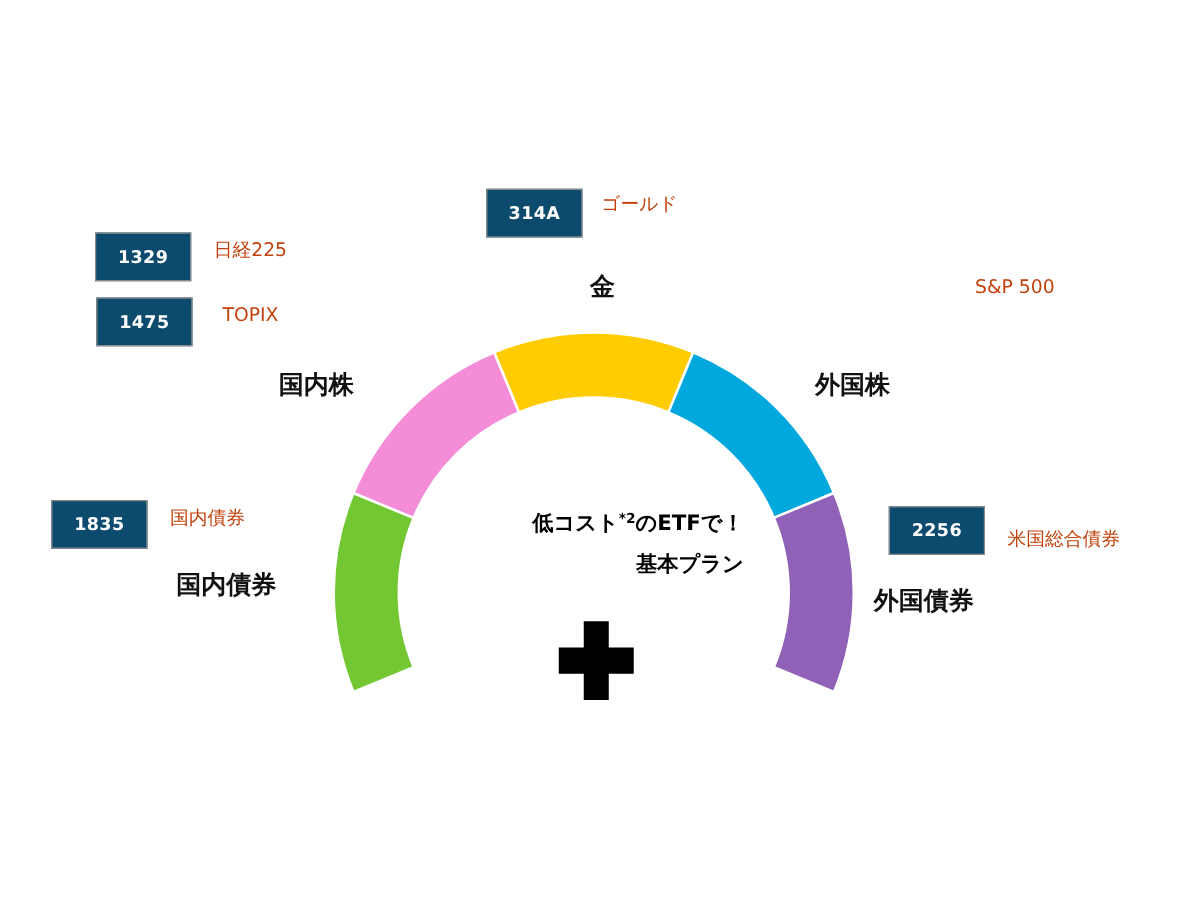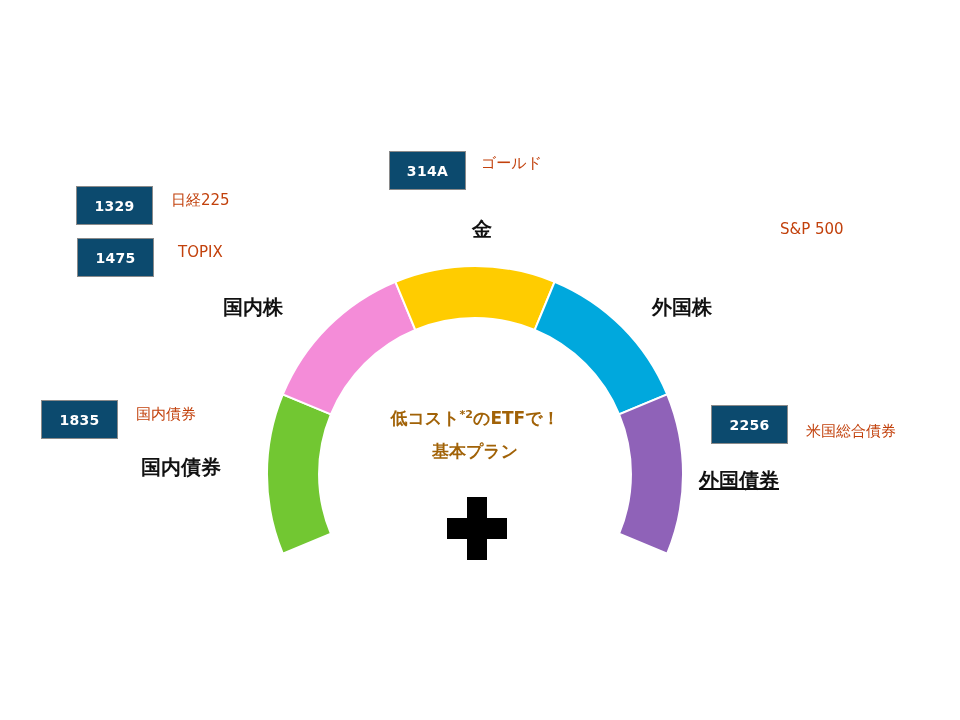--- a/index.html
+++ b/index.html
@@ -10,22 +10,22 @@
   .code-box { position: absolute; height: 39px; width: 77px; background: #0c4a6e;
               border: 1px solid #8a8a8a; box-sizing: border-box; color: #fff;
               font-weight: bold; font-size: 14px; display: flex; align-items: center;
               justify-content: center; letter-spacing: 0.3px;
               font-family: "DejaVu Sans", sans-serif; }
   .code-name { position: absolute; font-size: 15px; color: #c2410c; white-space: nowrap;
                font-family: "DejaVu Sans", sans-serif; }
   .cat-label { position: absolute; font-size: 20px; font-weight: bold; color: #111;
                white-space: nowrap; font-family: "DejaVu Sans", sans-serif; }
   .center-text { position: absolute; left: 355px; top: 398px; width: 240px;
-                 text-align: center; font-weight: bold; font-size: 17px; line-height: 33px;
-                 color: #a16207; font-family: "DejaVu Sans", sans-serif; }
+                 text-align: right; font-weight: bold; font-size: 17px; line-height: 33px;
+                 color: #000000; font-family: "DejaVu Sans", sans-serif; }
   .center-text sup { font-size: 11px; vertical-align: 6px; }
   .plus { position: absolute; left: 447px; top: 497px; width: 60px; height: 63px; }
   .plus .v { position: absolute; left: 20px; top: 0; width: 20px; height: 63px; background: #000; }
   .plus .h { position: absolute; left: 0; top: 21px; width: 60px; height: 21px; background: #000; }
 </style>
 </head>
 <body>
 
 <div class="stage">
 
@@ -34,21 +34,21 @@
     <path fill="#f48cd8" stroke="#ffffff" stroke-width="2" d="M 282.8 394.4 A 208 208 0 0 1 395.4 281.8 L 415.3 329.9 A 156 156 0 0 0 330.9 414.3 Z"></path>
     <path fill="#ffcc00" stroke="#ffffff" stroke-width="2" d="M 395.4 281.8 A 208 208 0 0 1 554.6 281.8 L 534.7 329.9 A 156 156 0 0 0 415.3 329.9 Z"></path>
     <path fill="#00a8dd" stroke="#ffffff" stroke-width="2" d="M 554.6 281.8 A 208 208 0 0 1 667.2 394.4 L 619.1 414.3 A 156 156 0 0 0 534.7 329.9 Z"></path>
     <path fill="#8f62b8" stroke="#ffffff" stroke-width="2" d="M 667.2 394.4 A 208 208 0 0 1 667.2 553.6 L 619.1 533.7 A 156 156 0 0 0 619.1 414.3 Z"></path>
   </svg>
 
   <div class="cat-label" style="left:141px; top:454px;">国内債券</div>
   <div class="cat-label" style="left:223px; top:294px;">国内株</div>
   <div class="cat-label" style="left:472px; top:216px;">金</div>
   <div class="cat-label" style="left:652px; top:294px;">外国株</div>
-  <div class="cat-label" style="left:699px; top:467px;text-decoration:underline;">外国債券</div>
+  <div class="cat-label" style="left:699px; top:467px;">外国債券</div>
 
   <div class="code-box" style="left:41px; top:400px;">1835</div>
   <div class="code-name" style="left:136px; top:405px;">国内債券</div>
 
   <div class="code-box" style="left:76px; top:186px;">1329</div>
   <div class="code-name" style="left:171px; top:191px;">日経225</div>
 
   <div class="code-box" style="left:77px; top:238px;">1475</div>
   <div class="code-name" style="left:178px; top:243px;">TOPIX</div>
 

